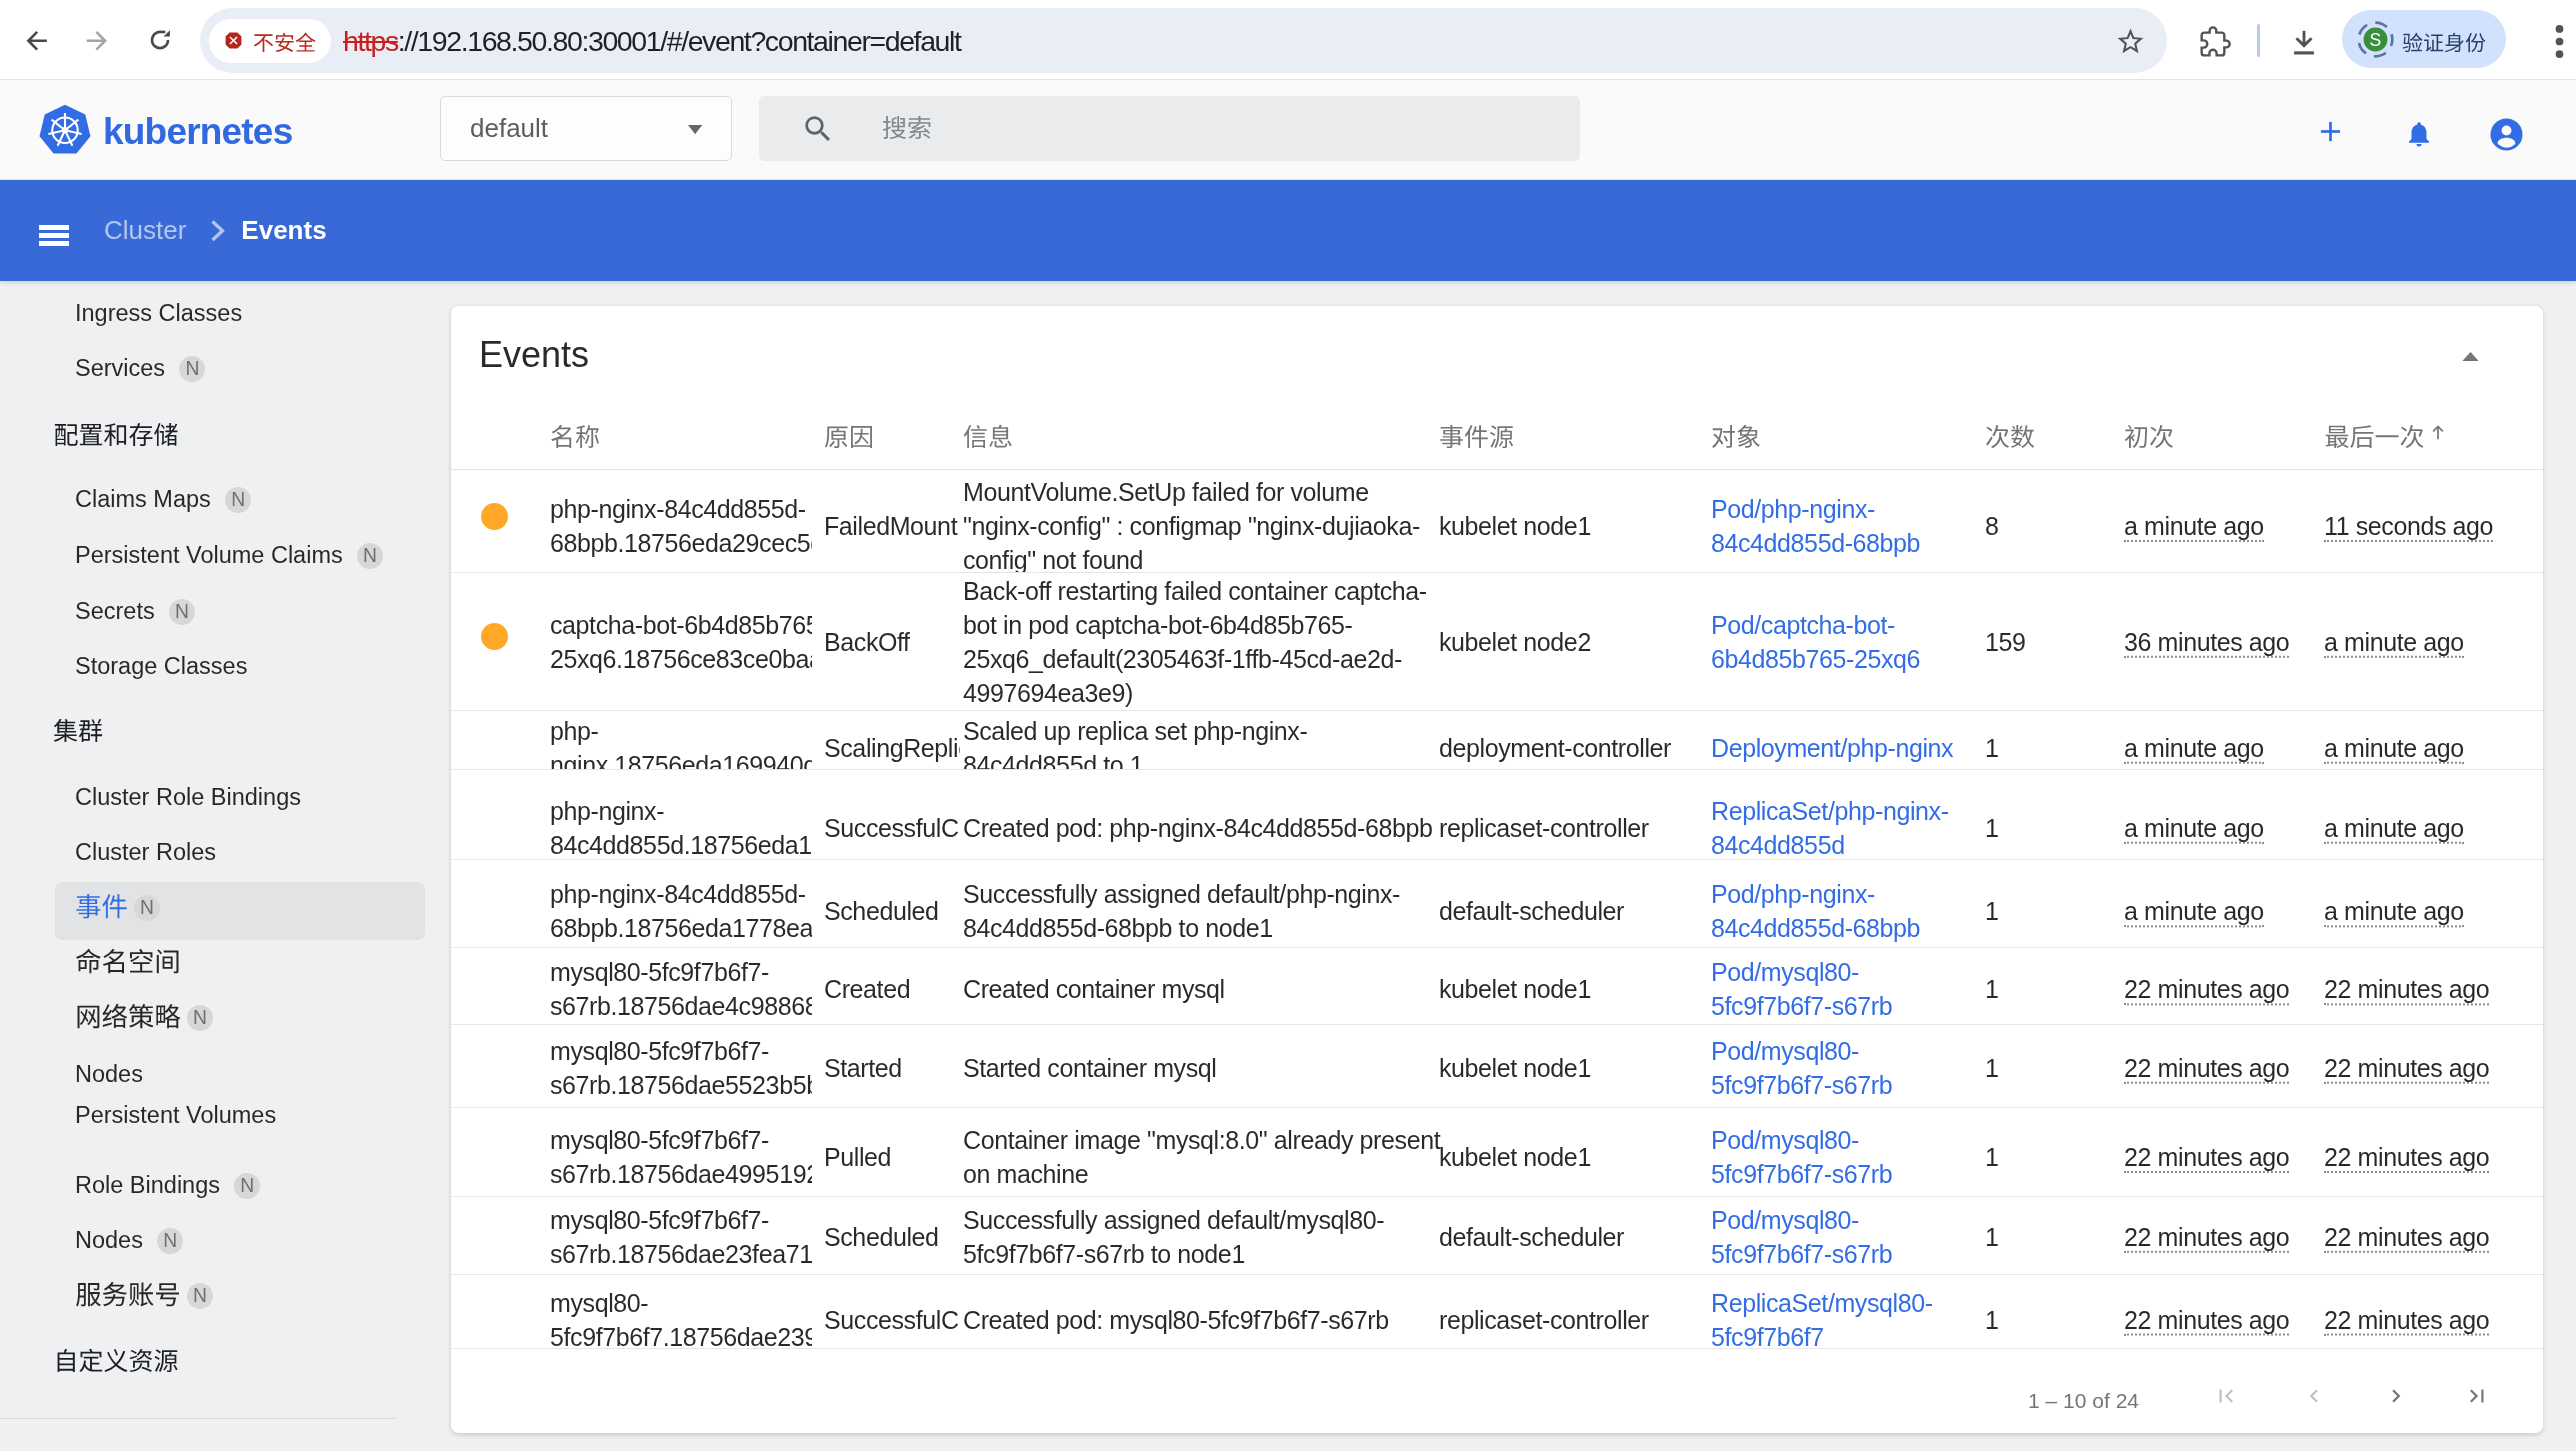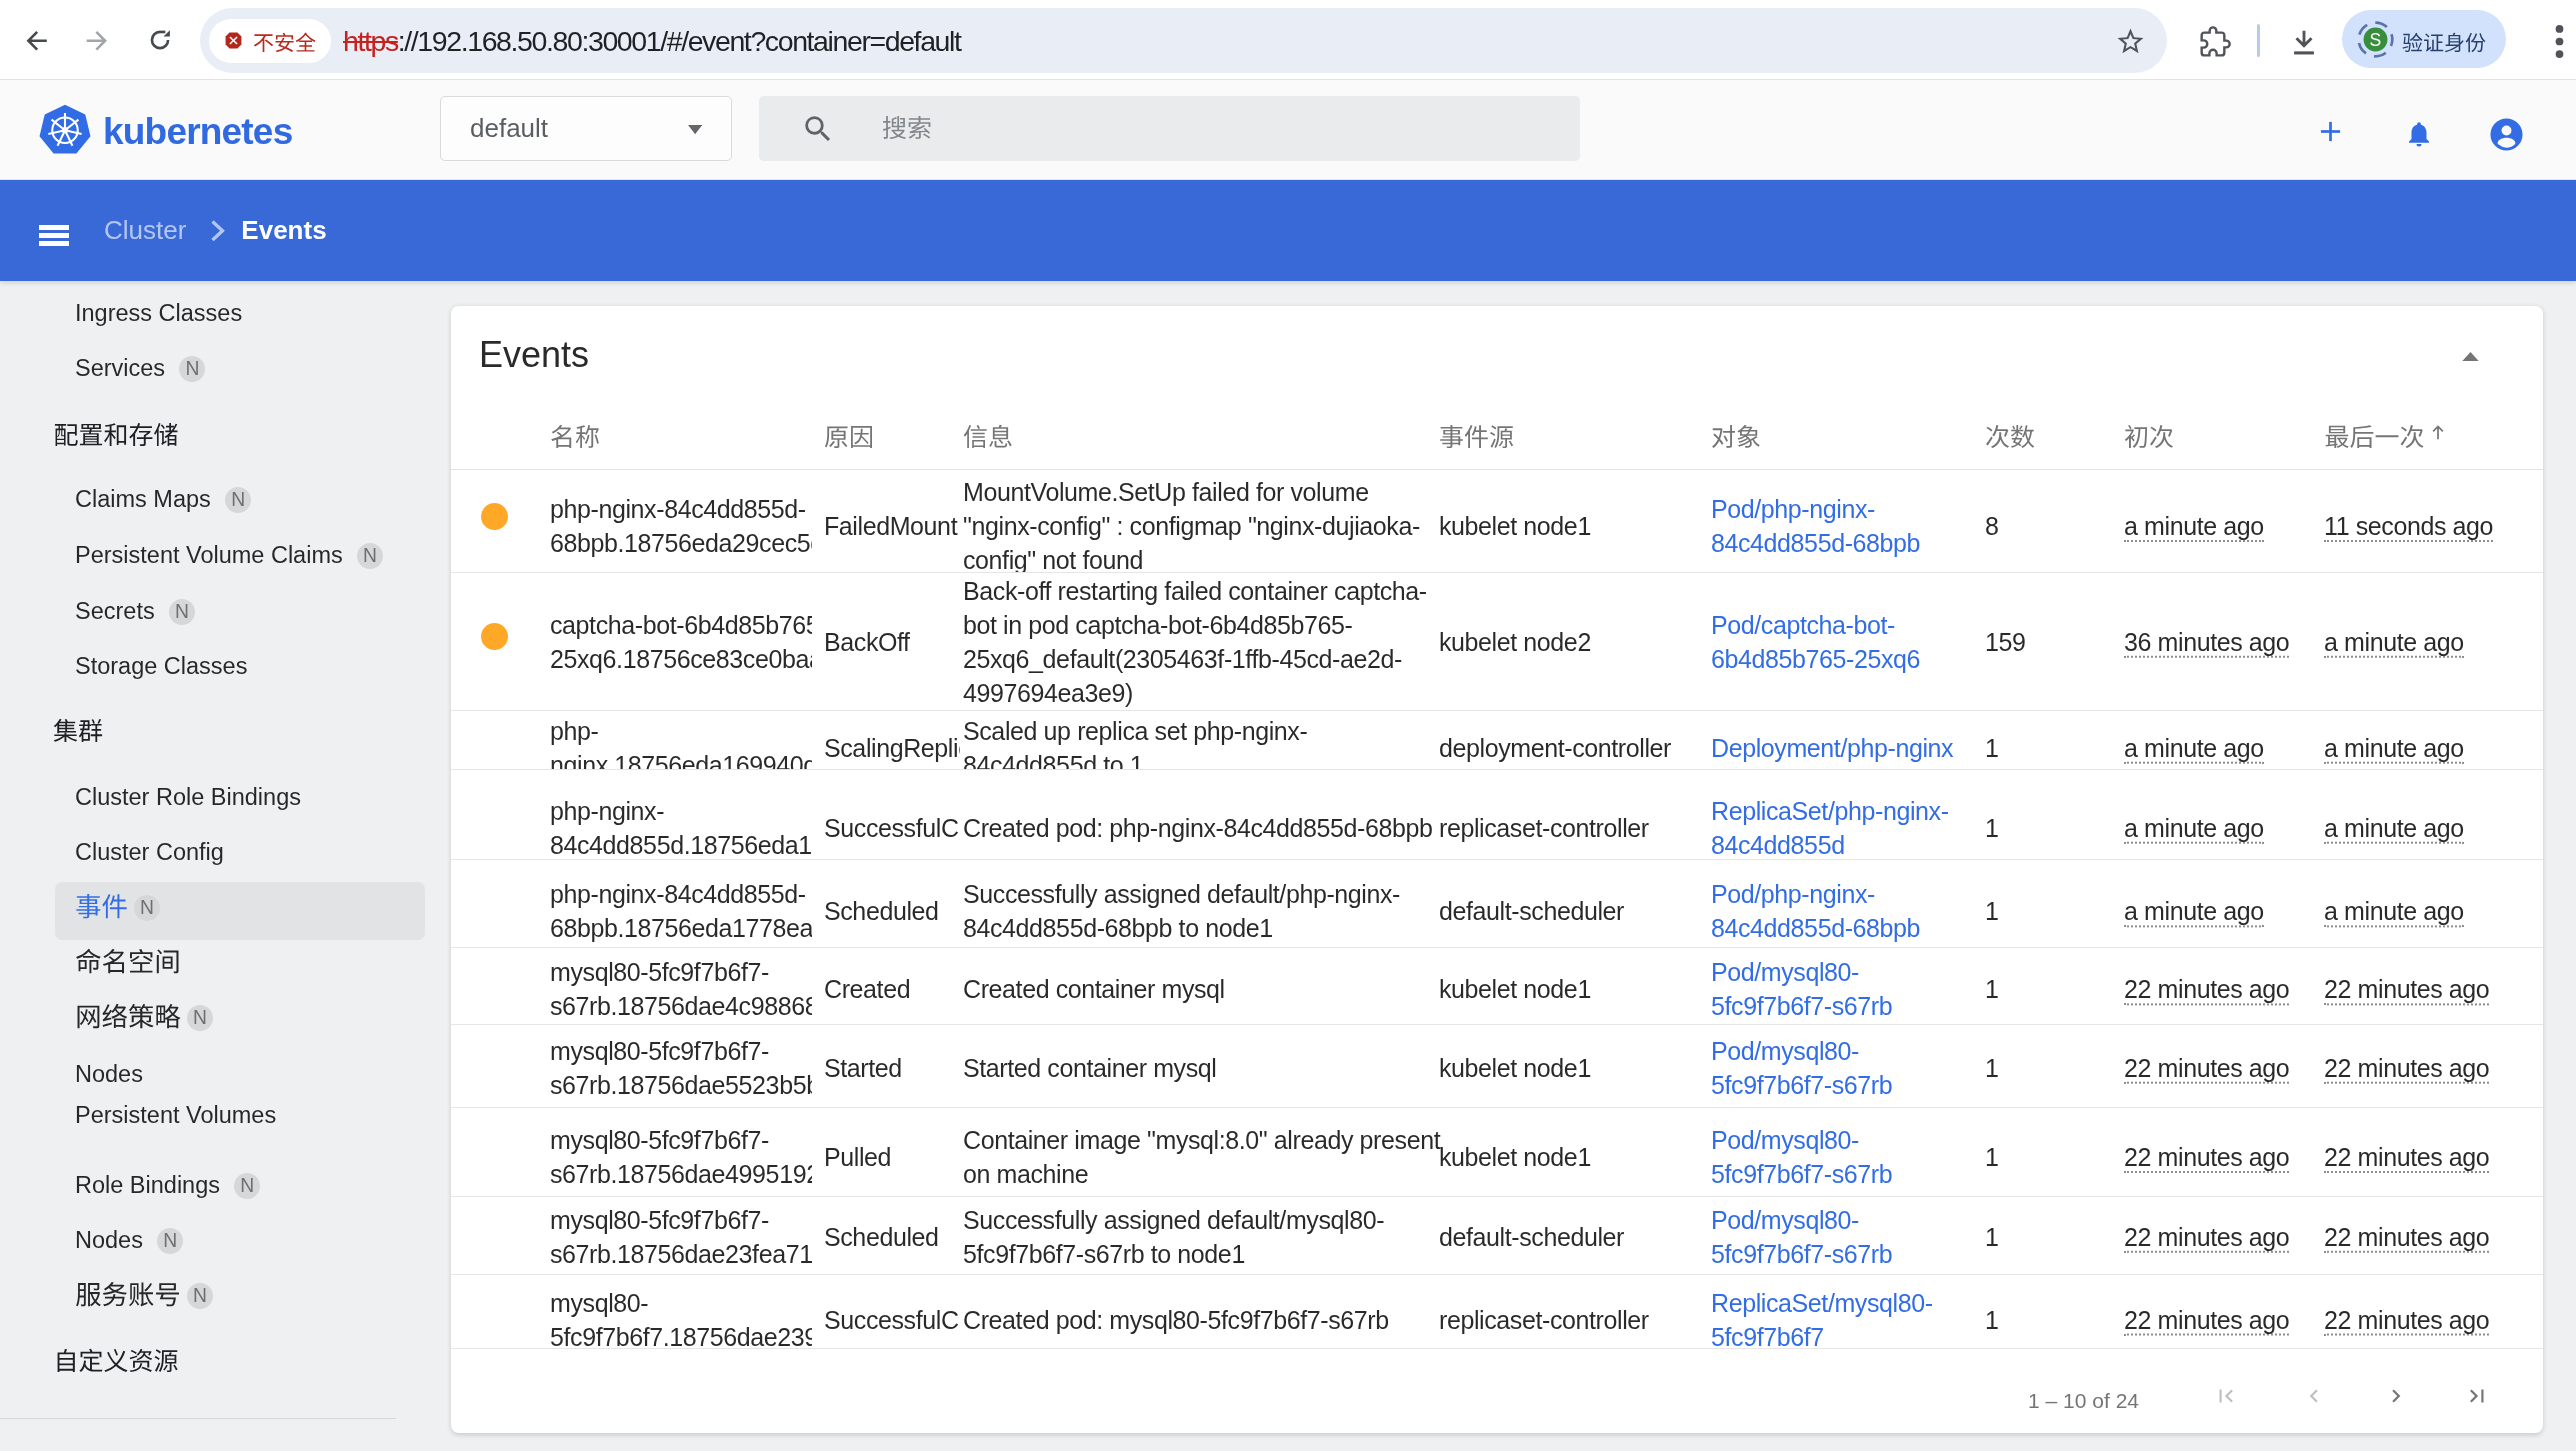--- a/index.html
+++ b/index.html
@@ -158,21 +158,21 @@
 <div style="position:absolute;left:53px;top:718px;">
     <svg class="ck " width="50" height="25" viewBox="0 -880 2000 1000" style="fill:#1f2023">
       <path transform="translate(0,0) scale(1,-1)" d="M460 292V225H54V162H393C297 90 153 26 29 -6C46 -22 67 -50 79 -69C207 -29 357 47 460 135V-79H535V138C637 52 789 -23 920 -61C931 -42 952 -15 968 1C843 31 701 92 605 162H947V225H535V292ZM490 552V486H247V552ZM467 824C483 797 500 763 512 734H286C307 765 326 797 343 827L265 842C221 754 140 642 30 558C47 548 72 526 85 510C116 536 145 563 172 591V271H247V303H919V363H562V432H849V486H562V552H846V606H562V672H887V734H591C578 766 556 810 534 843ZM490 606H247V672H490ZM490 432V363H247V432Z"></path>
       <path transform="translate(1000,0) scale(1,-1)" d="M543 812C574 761 602 692 611 646L676 670C666 716 637 783 603 833ZM851 841C835 789 803 714 778 667L840 650C866 695 896 763 923 823ZM507 226V155H696V-81H768V155H964V226H768V371H924V441H768V576H942V645H530V576H696V441H544V371H696V226ZM390 560V460H252C259 492 265 525 270 560ZM95 790V725H216L207 625H44V560H199C194 525 188 492 180 460H90V395H163C134 298 91 218 28 157C44 144 69 114 78 99C104 126 128 155 148 187V-80H217V-26H474V292H202C215 324 226 359 236 395H460V560H520V625H460V790ZM390 625H278L288 725H390ZM217 226H401V40H217Z"></path>
     </svg>
   </div>
 <div class="abs" style="left:75px;top:770px;height:55px;display:flex;align-items:center;font-size:23.5px;color:rgba(0,0,0,.84)">
     <span>Cluster Role Bindings</span>
   </div>
 <div class="abs" style="left:75px;top:825px;height:55px;display:flex;align-items:center;font-size:23.5px;color:rgba(0,0,0,.84)">
-    <span>Cluster Config</span>
+    <span>Cluster Roles</span>
   </div>
 <div style="position:absolute;left:75px;top:893px;">
     <svg class="ck " width="53" height="26.4" viewBox="0 -880 2000 1000" style="fill:#326de6">
       <path transform="translate(0,0) scale(1,-1)" d="M134 131V72H459V4C459 -14 453 -19 434 -20C417 -21 356 -22 296 -20C306 -37 319 -65 323 -83C407 -83 459 -82 490 -71C521 -60 535 -42 535 4V72H775V28H851V206H955V266H851V391H535V462H835V639H535V698H935V760H535V840H459V760H67V698H459V639H172V462H459V391H143V336H459V266H48V206H459V131ZM244 586H459V515H244ZM535 586H759V515H535ZM535 336H775V266H535ZM535 206H775V131H535Z"></path>
       <path transform="translate(1000,0) scale(1,-1)" d="M317 341V268H604V-80H679V268H953V341H679V562H909V635H679V828H604V635H470C483 680 494 728 504 775L432 790C409 659 367 530 309 447C327 438 359 420 373 409C400 451 425 504 446 562H604V341ZM268 836C214 685 126 535 32 437C45 420 67 381 75 363C107 397 137 437 167 480V-78H239V597C277 667 311 741 339 815Z"></path>
     </svg>
   </div>
 <div class="abs badge" style="left:134px;top:895px;background:#d6d7d9;color:#6f6f6f;display:flex">N</div>
 <div style="position:absolute;left:75px;top:948px;">
     <svg class="ck " width="106" height="26.4" viewBox="0 -880 4000 1000" style="fill:rgba(0,0,0,.84)">

